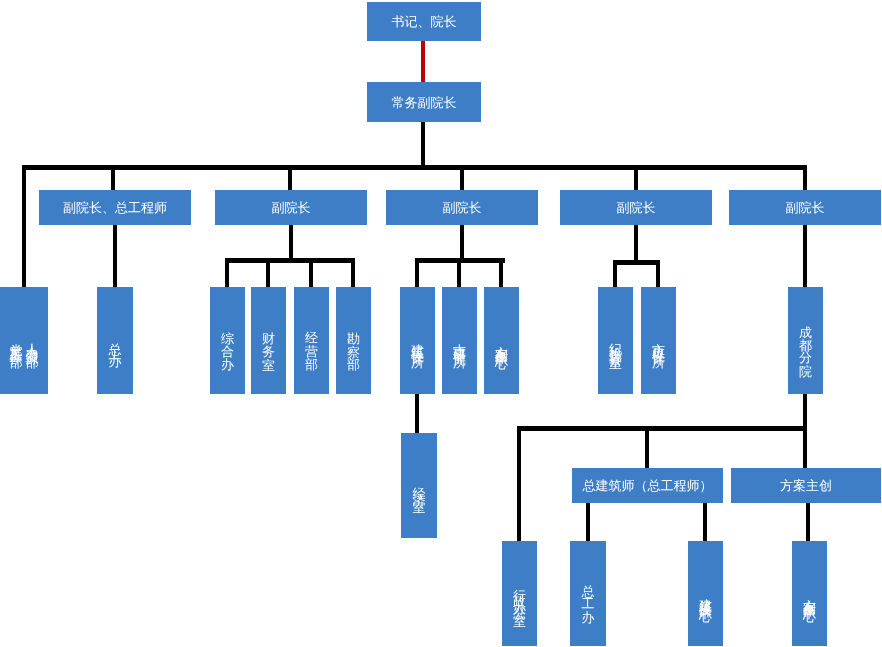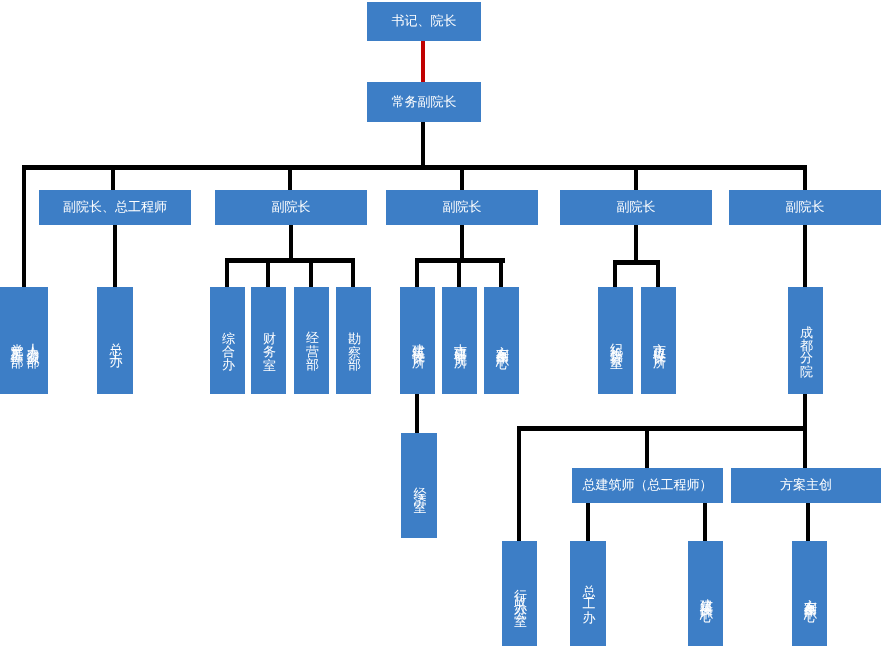--- a/index.html
+++ b/index.html
@@ -1,20 +1,20 @@
 <!DOCTYPE html>
 <html style="--node-fill: #3D7EC6; --node-text: #FFFFFF; --connector: #000000; --highlight: #C00000;"><head>
 <meta charset="utf-8">
 <style>
   html,body{margin:0;padding:0;background:#fff;}
   .canvas{
     position:relative;
     width:882px;height:647px;
     background:#fff;
-    font-family:Liberation Mono, monospace;
+    font-family:Liberation Serif, serif;
     overflow:hidden;
   }
   .cline{position:absolute;background:var(--connector,#000);}
   .cline.red{background:var(--highlight,#C00000);}
   .node{
     position:absolute;
     background:var(--node-fill,#3D7EC6);
     color:var(--node-text,#fff);
     display:flex;align-items:center;justify-content:center;
     font-size:13px;line-height:1;

